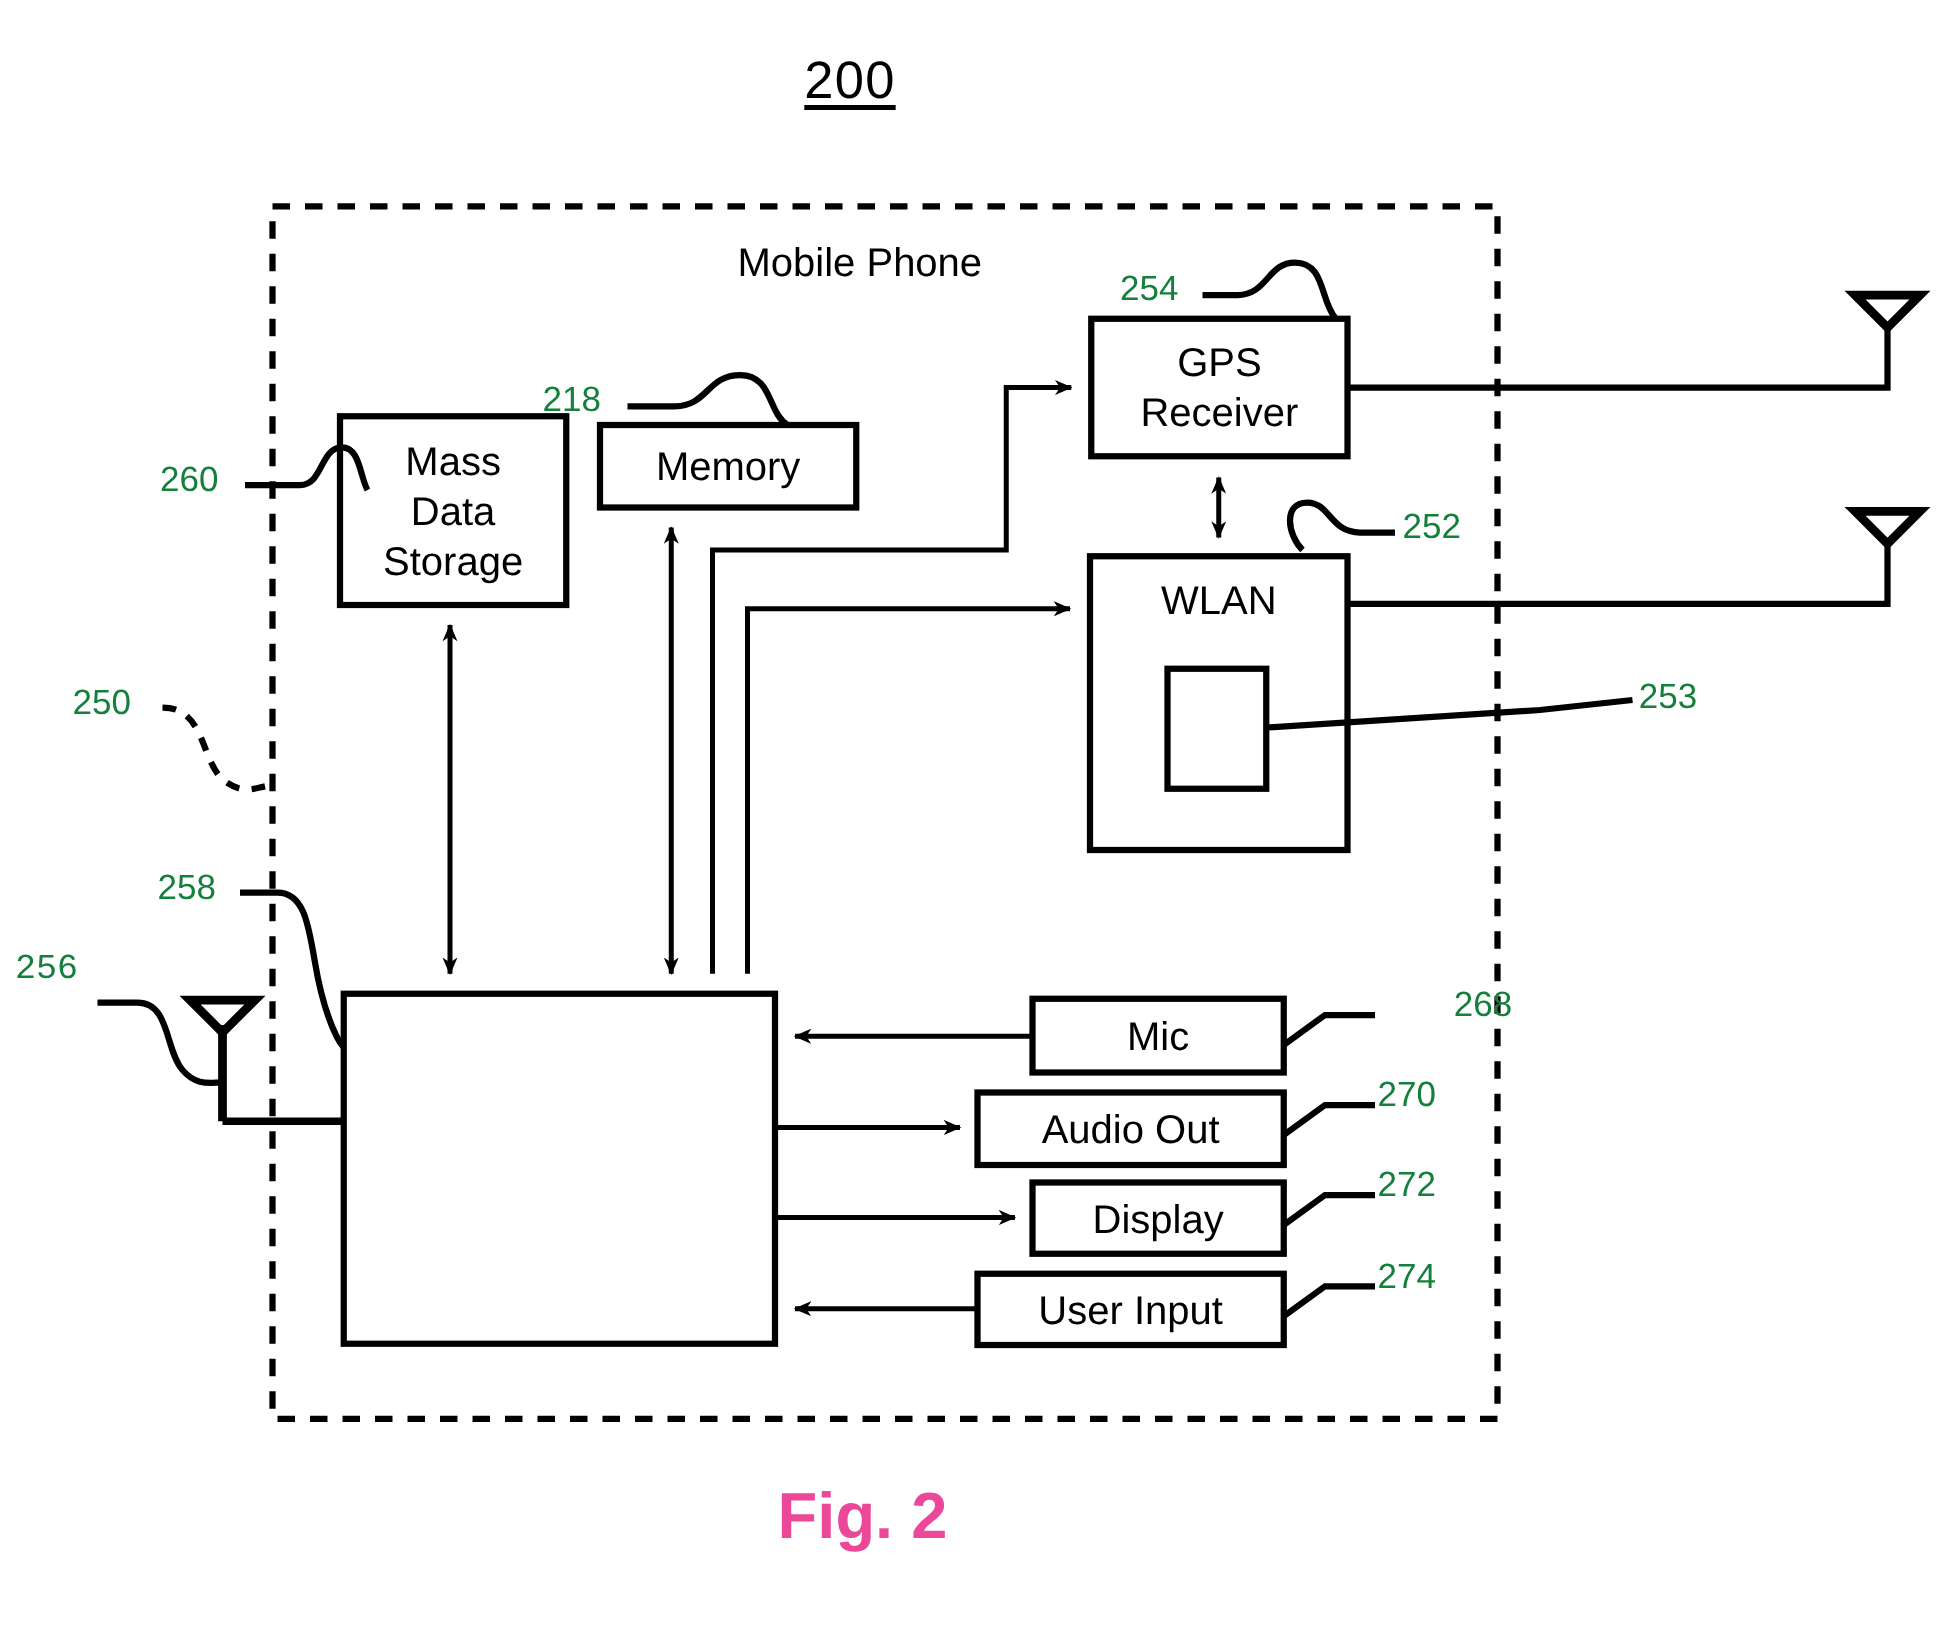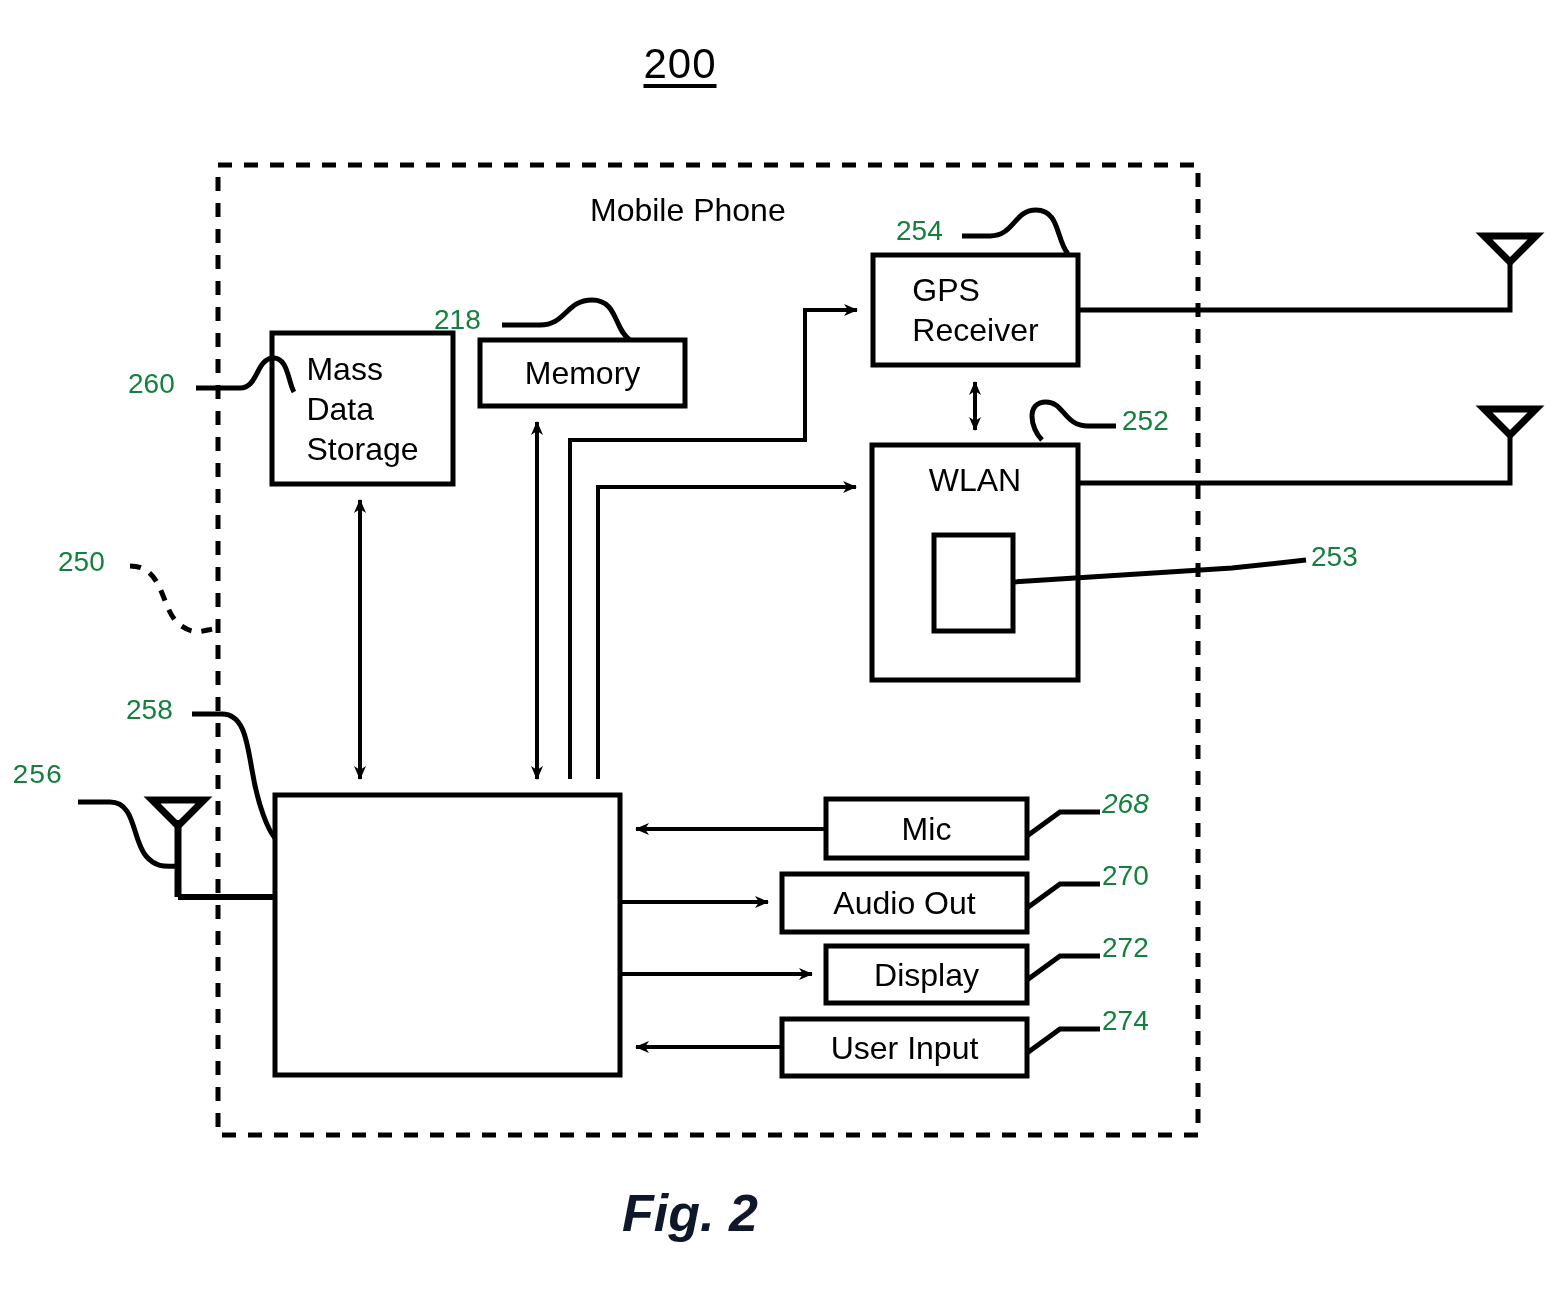--- a/index.html
+++ b/index.html
@@ -29,30 +29,30 @@
     font-size: 42px;
     color: #000;
     text-align: center;
     letter-spacing: 1px;
   }
   .fig-num u { text-decoration: underline; text-underline-offset: 6px; }
   .fig-caption {
     position: absolute;
     font-family: "Liberation Sans", sans-serif;
     font-weight: bold;
-    font-style: italic;
     font-size: 52px;
-    color: #0f172a;
+    color: #ec4899;
     text-align: center;
   }
   .box-label {
     position: absolute;
     font-family: "Liberation Sans", sans-serif;
     font-size: 32px;
     color: #000;
+    text-align: center;
     line-height: 1.25;
     display: flex;
     align-items: center;
     justify-content: center;
     white-space: pre-line;
     box-sizing: border-box;
   }
   .plain-label {
     position: absolute;
     font-family: "Liberation Sans", sans-serif;
@@ -187,21 +187,21 @@
   <div class="ref-num" style="left:128px; top:368px;">260</div>
 
   <div class="ref-num" style="left:434px; top:304px;">218</div>
 
   <div class="ref-num" style="left:896px; top:215px;">254</div>
 
   <div class="ref-num" style="left:1122px; top:405px;">252</div>
 
   <div class="ref-num" style="left:1311px; top:541px;">253</div>
 
-  <div class="ref-num" style="left:1102px; top:788px;font-style:italic;">268</div>
+  <div class="ref-num" style="left:1163px; top:788px;">268</div>
 
   <div class="ref-num" style="left:1102px; top:860px;">270</div>
 
   <div class="ref-num" style="left:1102px; top:932px;">272</div>
 
   <div class="ref-num" style="left:1102px; top:1005px;">274</div>
 
   <div class="fig-caption" style="left:540px; top:1183px; width:300px;">Fig. 2</div>
 
 </div>

